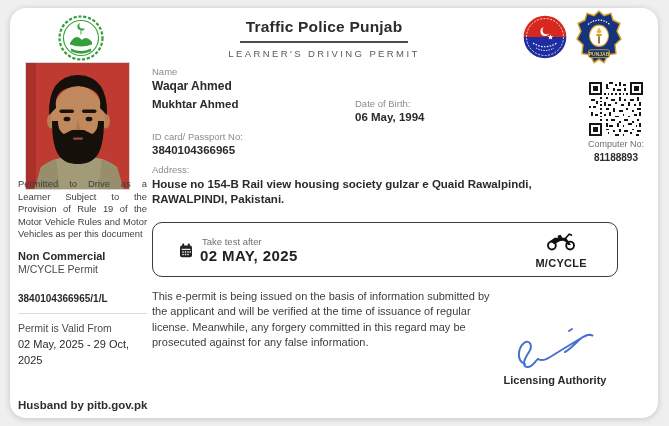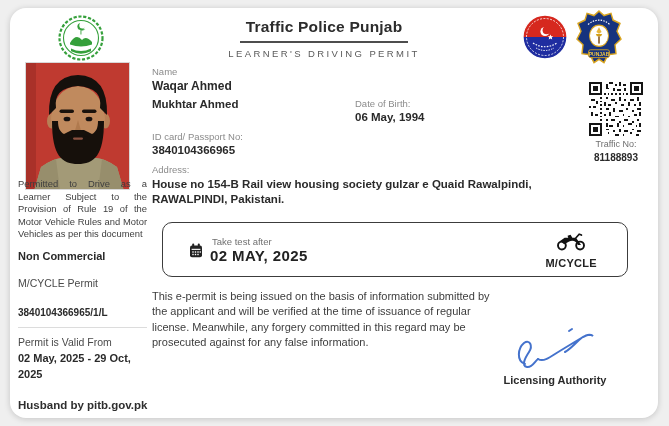--- a/index.html
+++ b/index.html
@@ -31,25 +31,25 @@
 
   
   .photo {
     position:absolute; left:15px; top:54px; width:105px; height:128px;
     border:1px solid #d8d8d8; overflow:hidden; background:#bf3a30;
   }
   .photo svg { display:block; }
   .left-col { position:absolute; left:8px; top:170px; width:129px; }
   .permission { font-size:9.4px; line-height:1.34; text-align:justify; color:#3e3e3e; }
   .category { margin-top:9px; font-size:11px; font-weight:bold; color:#2a2a2a; }
-  .permit-type { font-size:10.5px; color:#4a4a4a; margin-top:15px; }
+  .permit-type { font-size:10.5px; color:#4a4a4a; margin-top:1px; }
   .permit-number { font-size:10px; font-weight:bold; color:#2a2a2a; margin-top:18px; }
   .lc-divider { border:none; border-top:1px solid #dcdcdc; margin:9px 0 8px 0; }
   .validity-label { font-size:10.5px; color:#4a4a4a; }
-  .validity-value { font-size:11px; font-weight:bold; color:#2a2a2a; margin-top:2px; line-height:1.5; }
+  .validity-value { font-size:11px; font-weight:normal; color:#2a2a2a; margin-top:2px; line-height:1.5; }
   .powered { position:absolute; left:8px; top:391px; font-size:11.5px; font-weight:bold; color:#2e2e2e; }
 
   
   .field { position:absolute; }
   .f-label { font-size:9.5px; color:#8b8b8b; margin-bottom:2px; }
   .f-value { font-size:11.5px; font-weight:bold; color:#2a2a2a; }
   .field-name    { left:142px; top:58px; }
   .field-name .f-value { font-size:12px; }
   .field-father  { left:142px; top:90px; }
   .field-dob     { left:345px; top:90px; }
@@ -58,21 +58,21 @@
   .field-address .f-value { line-height:1.32; }
 
   
   .qr-block { position:absolute; left:568px; top:74px; width:76px; text-align:center; }
   .qr-block svg { display:block; margin:0 auto; }
   .qr-label { margin-top:3px; font-size:9px; color:#6f6f6f; line-height:1.3; }
   .qr-value { font-size:10px; font-weight:bold; color:#2a2a2a; margin-top:1px; }
 
   
   .test-box {
-    position:absolute; left:152px; top:214px; width:466px; height:55px;
+    position:absolute; left:142px; top:214px; width:466px; height:55px;
     border:1.6px solid #3c3c3c; border-radius:10px;
     display:flex; align-items:center; justify-content:space-between;
     padding:0 30px 0 26px;
   }
   .test-left { display:flex; align-items:flex-end; gap:7px; }
   .test-left .cal { margin-bottom:2px; }
   .test-label { font-size:9.5px; color:#6f6f6f; margin-left:2px; }
   .test-date { font-size:15px; font-weight:bold; color:#222; letter-spacing:0.4px; margin-top:0; }
   .test-right { display:flex; flex-direction:column; align-items:center; gap:2px; }
   .vehicle-type { font-size:11px; font-weight:bold; color:#222; letter-spacing:0.3px; }
@@ -192,21 +192,21 @@
 
     <div class="qr-block">
       <svg width="54" height="54" viewBox="0 0 29 29" shape-rendering="crispEdges">
         <rect width="29" height="29" fill="#ffffff"></rect>
         <path d="M0,0h7v7h-7z M22,0h7v7h-7z M0,22h7v7h-7z" fill="#151515"></path>
         <path d="M1,1h5v5h-5z M23,1h5v5h-5z M1,23h5v5h-5z" fill="#ffffff"></path>
         <path d="M2,2h3v3h-3z M24,2h3v3h-3z M2,24h3v3h-3z" fill="#151515"></path>
         <path d="M8,6h1v1h-1z M10,6h1v1h-1z M12,6h1v1h-1z M14,6h1v1h-1z M16,6h1v1h-1z M18,6h1v1h-1z M20,6h1v1h-1z M6,8h1v1h-1z M6,10h1v1h-1z M6,12h1v1h-1z M6,14h1v1h-1z M6,16h1v1h-1z M6,18h1v1h-1z M6,20h1v1h-1z" fill="#151515"></path>
         <path d="M9,1h1v2h-1z M11,0h2v1h-2z M14,1h1v1h-1z M16,0h1v2h-1z M18,1h2v1h-2z M9,3h2v1h-2z M13,3h1v2h-1z M15,4h2v1h-2z M19,3h1v2h-1z M9,8h1v1h-1z M12,9h2v1h-2z M16,8h1v2h-1z M19,9h1v1h-1z M22,9h2v1h-2z M26,8h1v2h-1z M1,9h2v1h-2z M4,10h1v2h-1z M0,13h1v1h-1z M2,13h2v1h-2z M8,11h1v2h-1z M10,12h2v1h-2z M14,11h1v1h-1z M17,12h2v1h-2z M21,11h1v2h-1z M24,12h1v1h-1z M27,11h1v2h-1z M9,14h2v1h-2z M13,14h1v2h-1z M16,15h2v1h-2z M20,14h1v1h-1z M23,15h1v1h-1z M26,14h2v1h-2z M1,16h1v2h-1z M3,17h2v1h-2z M8,17h1v1h-1z M11,16h1v2h-1z M14,18h2v1h-2z M18,17h1v1h-1z M21,18h1v1h-1z M24,17h2v1h-2z M27,16h1v2h-1z M9,20h1v1h-1z M12,20h2v1h-2z M16,21h1v1h-1z M19,20h2v1h-2z M23,21h1v1h-1z M26,20h1v1h-1z M9,22h1v2h-1z M11,23h2v1h-2z M15,22h1v2h-1z M18,23h1v1h-1z M21,22h2v1h-2z M25,23h1v1h-1z M27,22h1v2h-1z M9,25h2v1h-2z M13,26h1v1h-1z M16,25h1v2h-1z M19,26h2v1h-2z M23,25h1v1h-1z M26,26h2v1h-2z M10,27h1v1h-1z M14,28h2v1h-2z M18,28h1v1h-1z M22,27h1v1h-1z M25,28h2v1h-2z" fill="#151515"></path>
       </svg>
-      <div class="qr-label">Traffic No:</div>
+      <div class="qr-label">Computer No:</div>
       <div class="qr-value">81188893</div>
     </div>
 
     <div class="test-box">
       <div class="test-left">
         <span class="cal">
           <svg width="14" height="15" viewBox="0 0 14 15">
             <rect x="3.2" y="0.6" width="2" height="3.6" rx="0.9" fill="#222"></rect>
             <rect x="8.8" y="0.6" width="2" height="3.6" rx="0.9" fill="#222"></rect>
             <rect x="1" y="2.6" width="12" height="11.6" rx="2" fill="#222"></rect>

